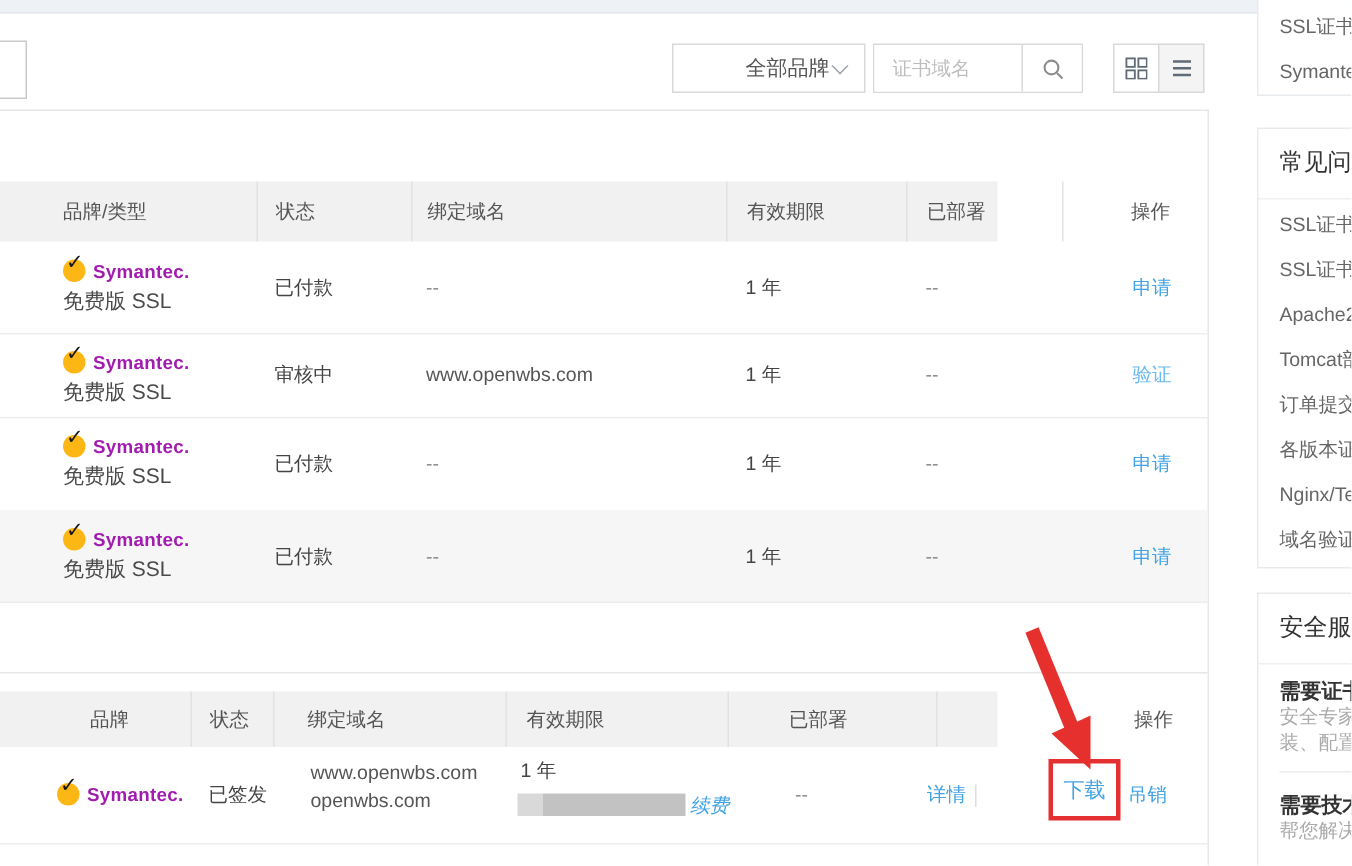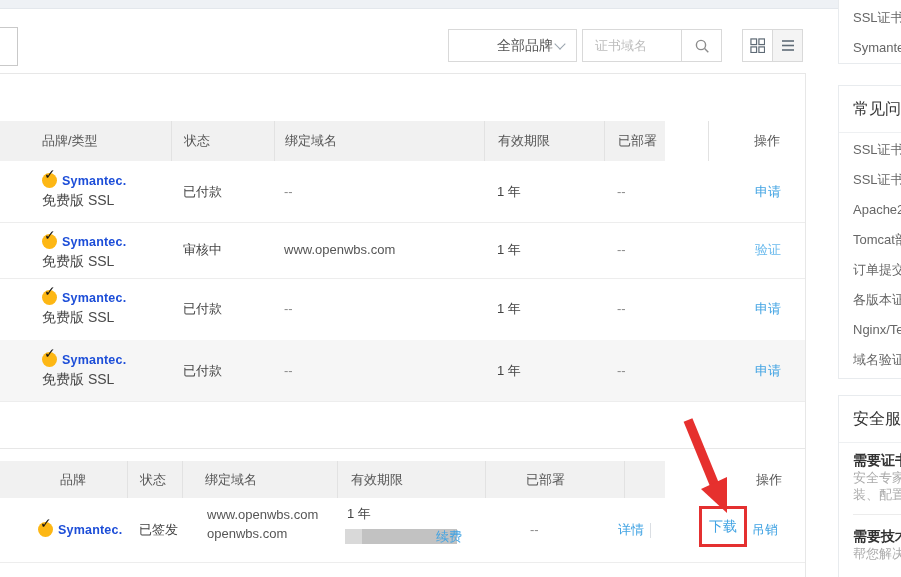--- a/index.html
+++ b/index.html
@@ -23,21 +23,21 @@
            display:flex;align-items:center;justify-content:center;cursor:pointer;}
   
   .main{left:0;top:73px;width:806px;height:504px;background:#fff;border-top:1px solid #e7e7e7;border-right:1px solid #e7e7e7;box-sizing:border-box;}
   .thead{left:0;width:665px;background:#f1f1f1;color:#555;}
   .th{position:absolute;top:0;bottom:0;box-sizing:border-box;white-space:nowrap;}
   .th.sep{border-left:1px solid #e2e2e2;}
   .row{left:0;width:805px;border-bottom:1px solid #ededed;}
   .cell{position:absolute;top:0;bottom:0;white-space:nowrap;}
   .symlogo{display:inline-block;width:15px;height:15px;border-radius:50%;background:#fdb714;position:relative;vertical-align:-3px;margin-right:5px;}
   .symlogo::after{content:"✓";position:absolute;left:2px;top:-6px;font-size:14px;font-weight:bold;color:#151515;line-height:1;}
-  .symname{font-weight:bold;font-size:12.5px;color:#1d4ed8;letter-spacing:0.2px;}
+  .symname{font-weight:bold;font-size:12.5px;color:#a21caf;letter-spacing:0.2px;}
   .brandblk{position:absolute;left:42px;top:10px;line-height:19px;}
   .brandtype{color:#4a4a4a;font-size:14px;}
   .lnk{color:#41a3e3;cursor:pointer;}
   .lnk.verify{color:#6abaed;}
   .muted{color:#8a8a8a;}
   .divline{left:0;width:805px;height:1px;background:#e7e7e7;}
   .vsep{position:absolute;width:1px;background:#dadee3;}
   .chev2{display:inline-block;width:6px;height:6px;border-right:1.4px solid #84b6dd;
          border-bottom:1.4px solid #84b6dd;transform:rotate(45deg);vertical-align:2px;margin-left:5px;}
   .bar{position:absolute;background:#d9d9d9;overflow:hidden;}
@@ -170,21 +170,21 @@
       </div>
       <div class="cell" style="left:139px;">已签发</div>
       <div class="cell" style="left:207px;top:8px;line-height:18.5px;bottom:auto;color:#555;">
         <div>www.openwbs.com</div>
         <div>openwbs.com</div>
       </div>
       <div class="cell" style="left:347px;top:7px;line-height:17px;bottom:auto;">1 年</div>
       <div class="bar" style="left:345px;top:31px;width:112px;height:15px;">
         <div class="barfill" style="width: 85%;"></div>
       </div>
-      <div class="cell lnk" style="left:436px;top:30px;line-height:17px;bottom:auto;">续费</div>
+      <div class="cell lnk" style="left:460px;top:30px;line-height:17px;bottom:auto;font-style:italic;">续费</div>
       <div class="cell muted" style="left:530px;">--</div>
       <div class="cell lnk" style="left:618px;">详情</div>
       <div class="vsep" style="left:650px;top:25px;height:15px;"></div>
       <div class="cell lnk" style="left:752px;">吊销</div>
     </div>
   </div>
 
   <div class="abs redbox">
     <span class="lnk">下载</span>
   </div>

